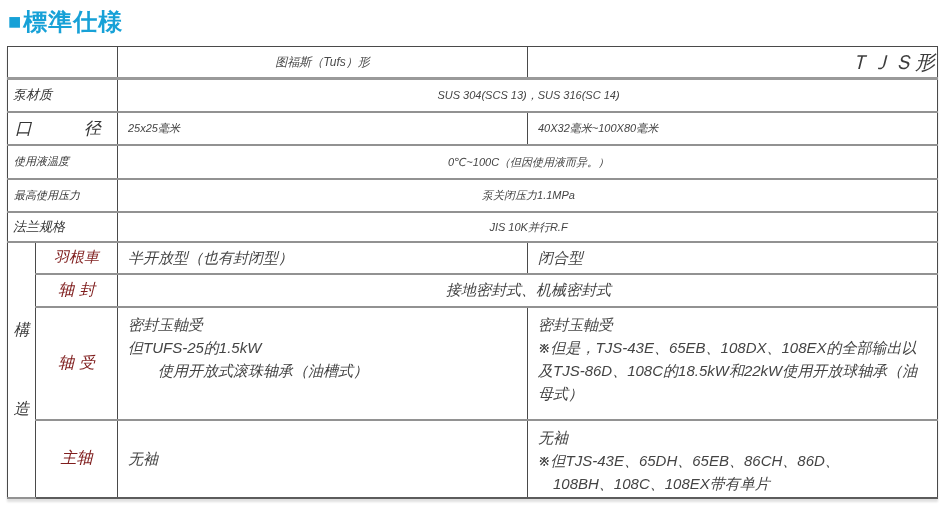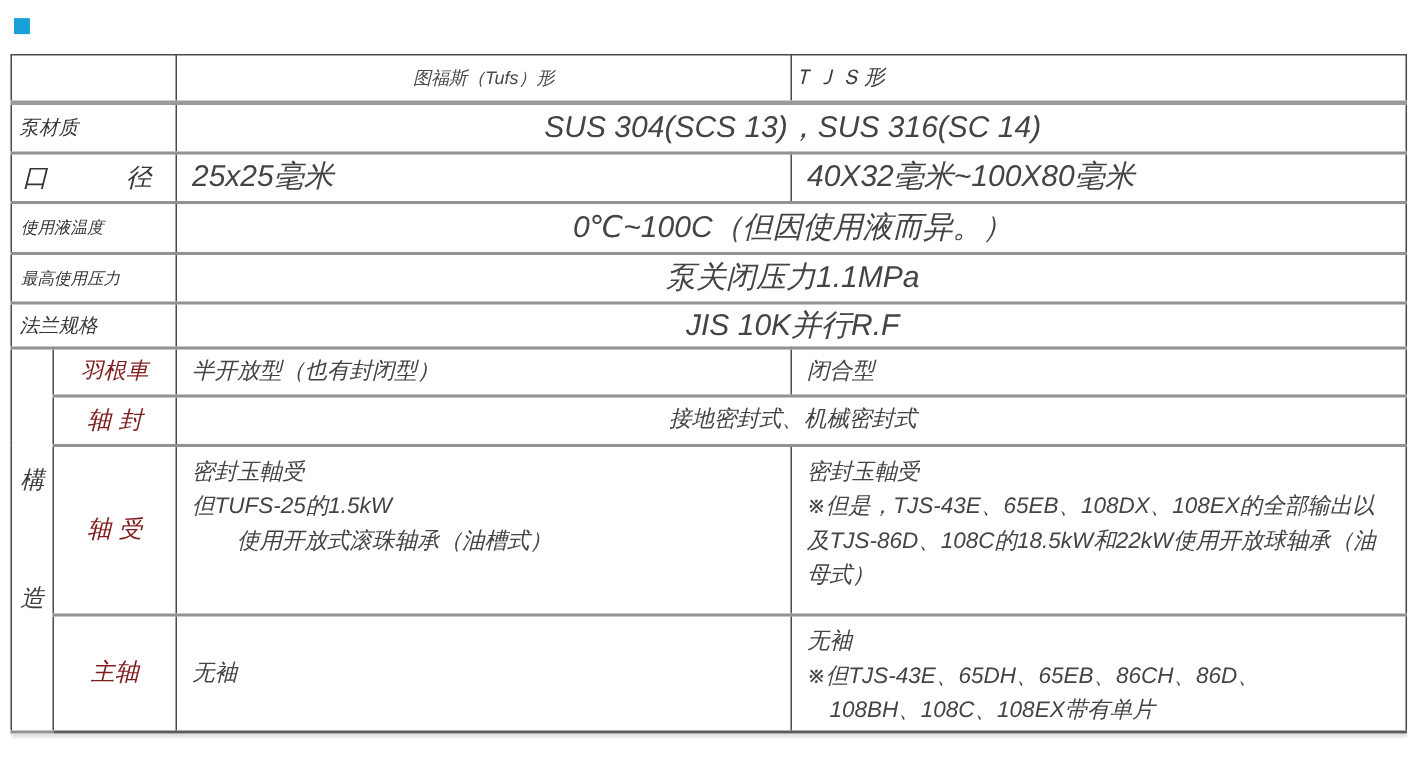--- a/index.html
+++ b/index.html
@@ -48,21 +48,21 @@
   tr.r-diameter   { height: 33px; }
   tr.r-temp       { height: 34px; }
   tr.r-pressure   { height: 33px; }
   tr.r-flange     { height: 30px; }
   tr.r-impeller   { height: 32px; }
   tr.r-seal       { height: 33px; margin-top: 16px; }
   tr.r-bearing    { height: 113px; }
   tr.r-mainshaft  { height: 76px; }
 
   .h-tufs { text-align: center; font-size: 12px; color: #4a4a4a; }
-  .h-tjs  { text-align: left; font-size: 14px; color: #3c3c3c; letter-spacing: 2px; }
+  .h-tjs  { text-align: right; font-size: 20px; color: #3c3c3c; letter-spacing: 2px; }
 
   .lbl {
     font-size: 13px; color: #353535;
     padding-left: 5px !important;
     white-space: nowrap;
   }
   .lbl.small { font-size: 11px; padding-left: 6px !important; }
   .lbl-spread {
     display: flex; justify-content: space-between;
     padding: 0 16px 0 7px;
@@ -80,32 +80,33 @@
     display: flex; flex-direction: column; align-items: center;
     gap: 58px;
     font-size: 16px; color: #3c3c3c;
   }
 
   .val {
     font-size: 15px; color: #444444;
     padding: 2px 8px 2px 10px !important;
     line-height: 22px;
   }
-  .val.big { font-size: 20px; }
+  .val.big { font-size: 11px; }
   .val.center { text-align: center; }
   .val.top { vertical-align: top; padding-top: 5px !important; }
   .val .line { line-height: 23px; }
 </style>
 </head>
 <body>
 
 <div class="page">
 
   <div class="page-title">
     <span class="marker">■</span>
+    <span>標準仕様</span>
   </div>
 
   <table class="spec">
     <colgroup>
       <col style="width:28px">
         <col style="width:82px">
       <col style="width:410px">
         <col style="width:410px">
     </colgroup>
 

